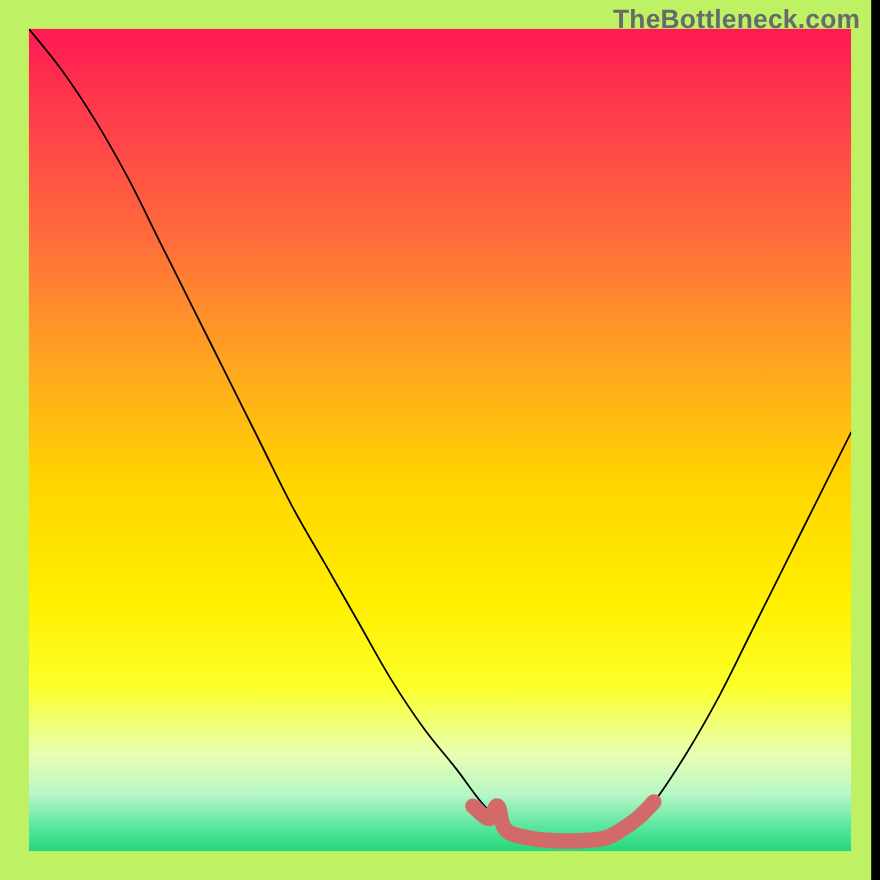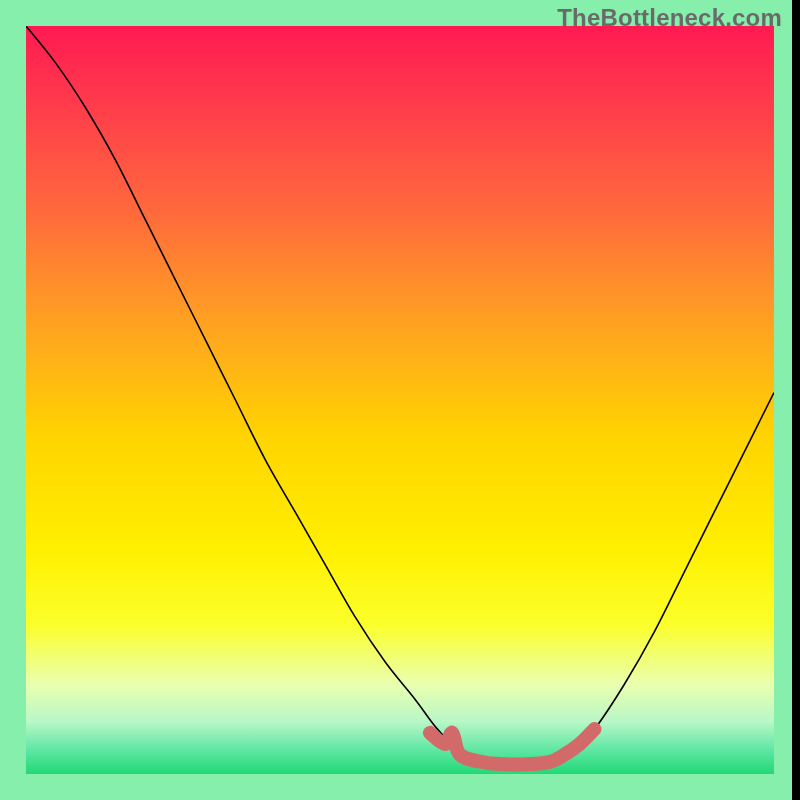--- a/index.html
+++ b/index.html
@@ -9,21 +9,21 @@
     height: 800px;
     background: #000;
     overflow: hidden;
   }
   .frame {
     position: absolute;
     left: 0;
     top: 0;
     width: 792px;
     height: 800px;
-    background: #86efac;
+    background: #bef264;
   }
   .plot {
     position: absolute;
     left: 26px;
     top: 26px;
     width: 748px;
     height: 748px;
     overflow: hidden;
   }
   .watermark {

